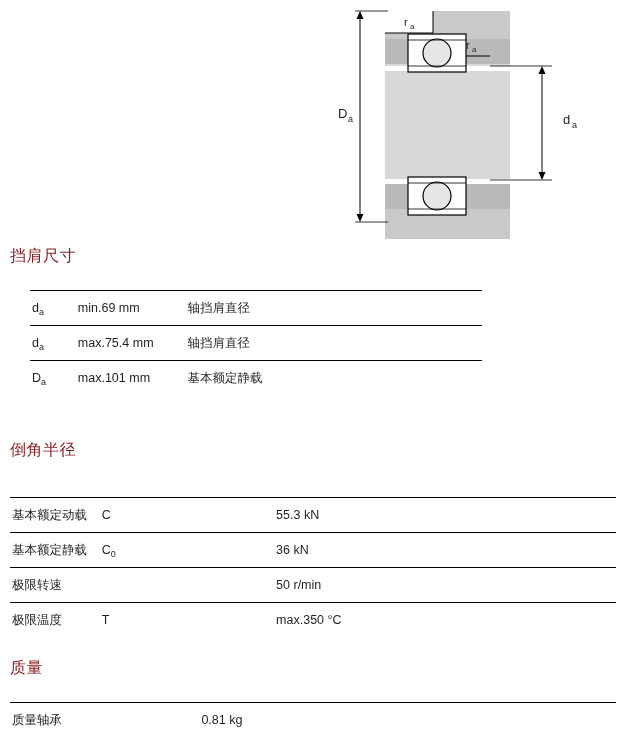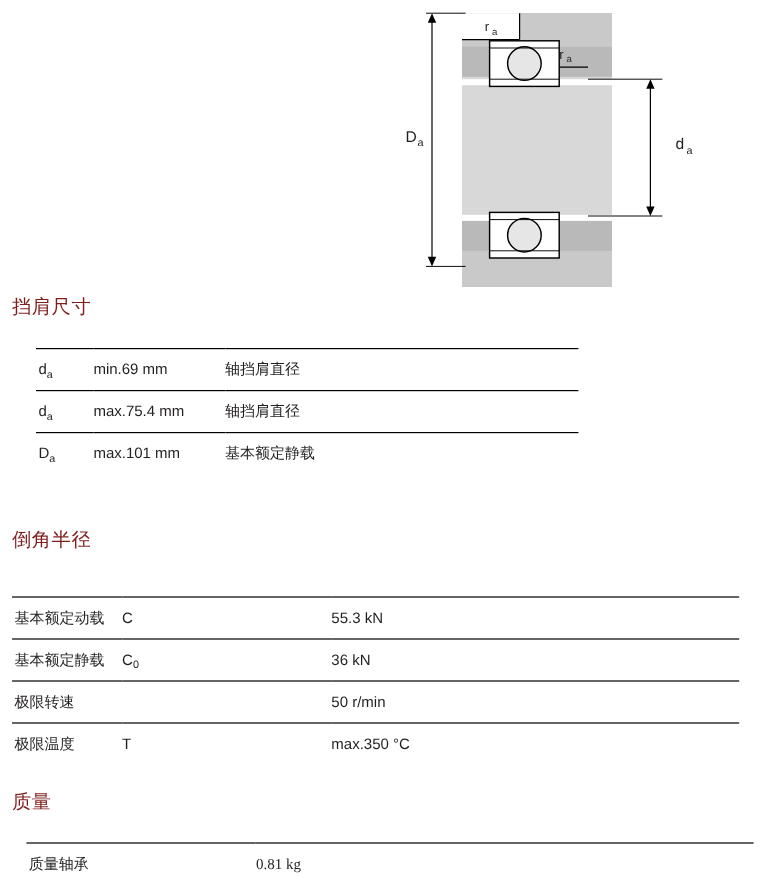--- a/index.html
+++ b/index.html
@@ -91,24 +91,23 @@
   }
   #table-calc td.c-name { width: 90px; padding-left: 2px; }
   #table-calc td.c-sym2 { width: 175px; }
   #table-calc td.c-val2 { width: 341px; }
 
   
   #table-mass {
     left: 10px;
     top: 702px;
     width: 606px;
-    margin-left: 12px;
   }
   #table-mass td.c-name { width: 190px; padding-left: 2px; }
-  #table-mass td.c-val2 { width: 416px; font-family: Liberation Serif, serif; }
+  #table-mass td.c-val2 { width: 416px; }
 
   sub {
     font-size: 9px;
     vertical-align: baseline;
     position: relative;
     top: 3px;
   }
 </style>
 </head>
 <body>

